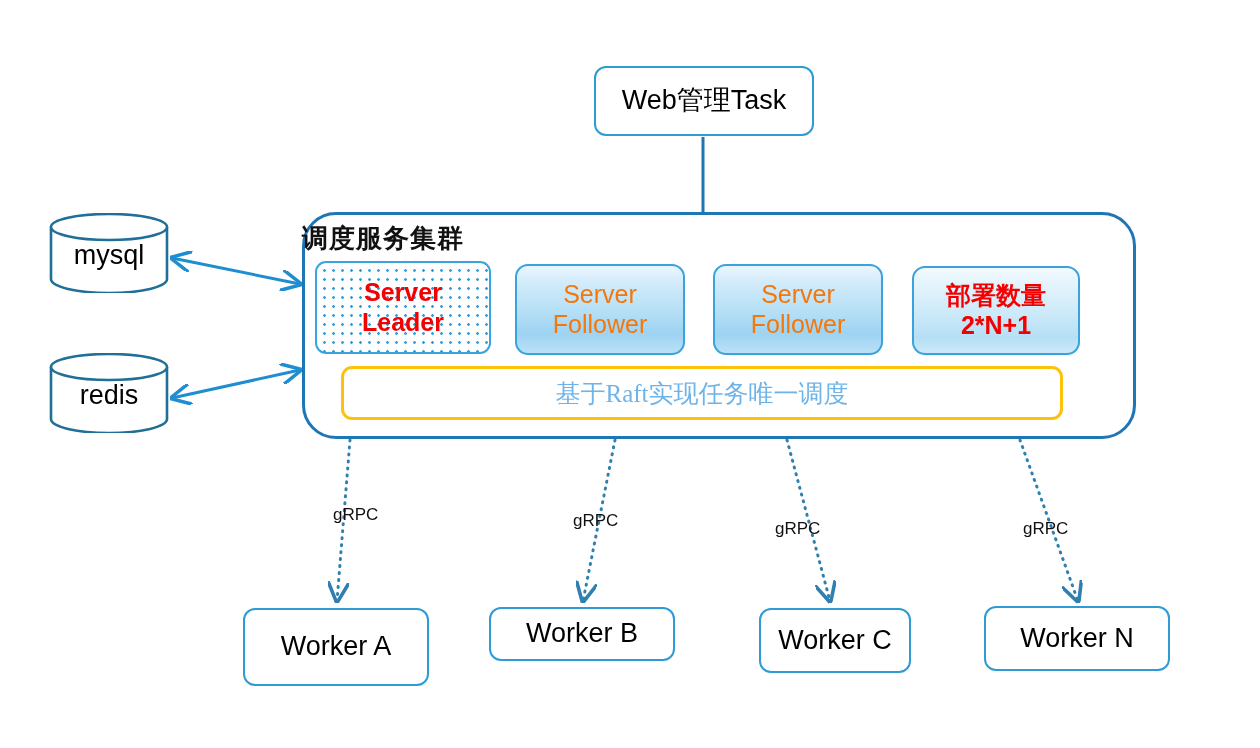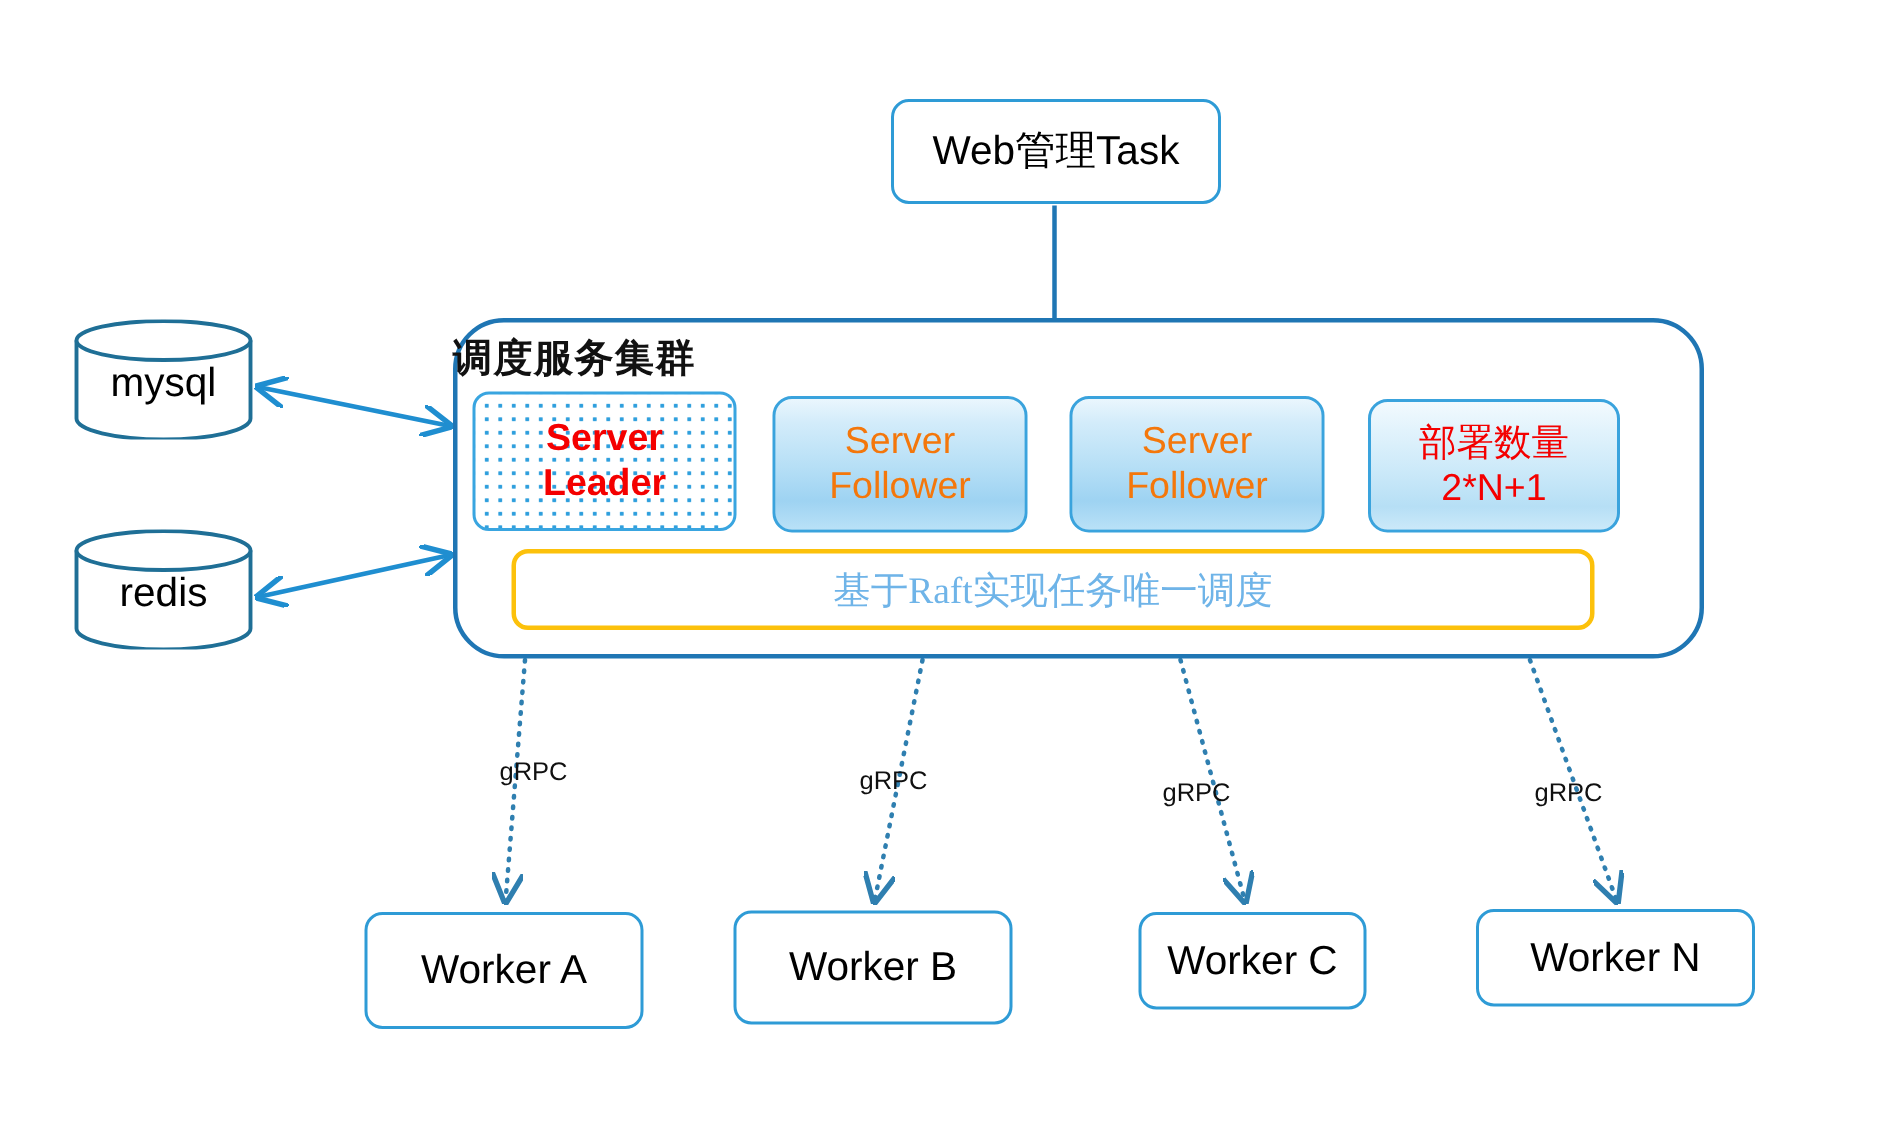--- a/index.html
+++ b/index.html
@@ -100,21 +100,21 @@
         #9ed3f2 78%,
         #b9e1f7 100%);
   }
 
   
   .box-count {
     border: 2.5px solid #3aa3dd;
     border-radius: 13px;
     color: #f40000;
     font-size: 25px;
-    font-weight: 400;
+    font-weight: 700;
     background: linear-gradient(to bottom,
         #f2fafe 0%,
         #e2f3fc 22%,
         #cbe9f9 55%,
         #b6dff5 82%,
         #cbe9f9 100%);
   }
 
   
   .box-raft {
@@ -243,21 +243,21 @@
 
   <div class="edge-label" style="left:333px; top:505px;">gRPC</div>
   <div class="edge-label" style="left:573px; top:511px;">gRPC</div>
   <div class="edge-label" style="left:775px; top:519px;">gRPC</div>
   <div class="edge-label" style="left:1023px; top:519px;">gRPC</div>
 
   <div class="node box-plain" style="left:243px; top:608px; width:186px; height:78px;">
     <span>Worker A</span>
   </div>
 
-  <div class="node box-plain" style="left:489px; top:607px; width:186px; height:76px;">
+  <div class="node box-plain" style="left:489px; top:607px; width:186px; height:54px;">
     <span>Worker B</span>
   </div>
 
   <div class="node box-plain" style="left:736px; top:608px; width:152px; height:65px;margin-left:23px;">
     <span>Worker C</span>
   </div>
 
   <div class="node box-plain" style="left:984px; top:606px; width:186px; height:65px;">
     <span>Worker N</span>
   </div>

